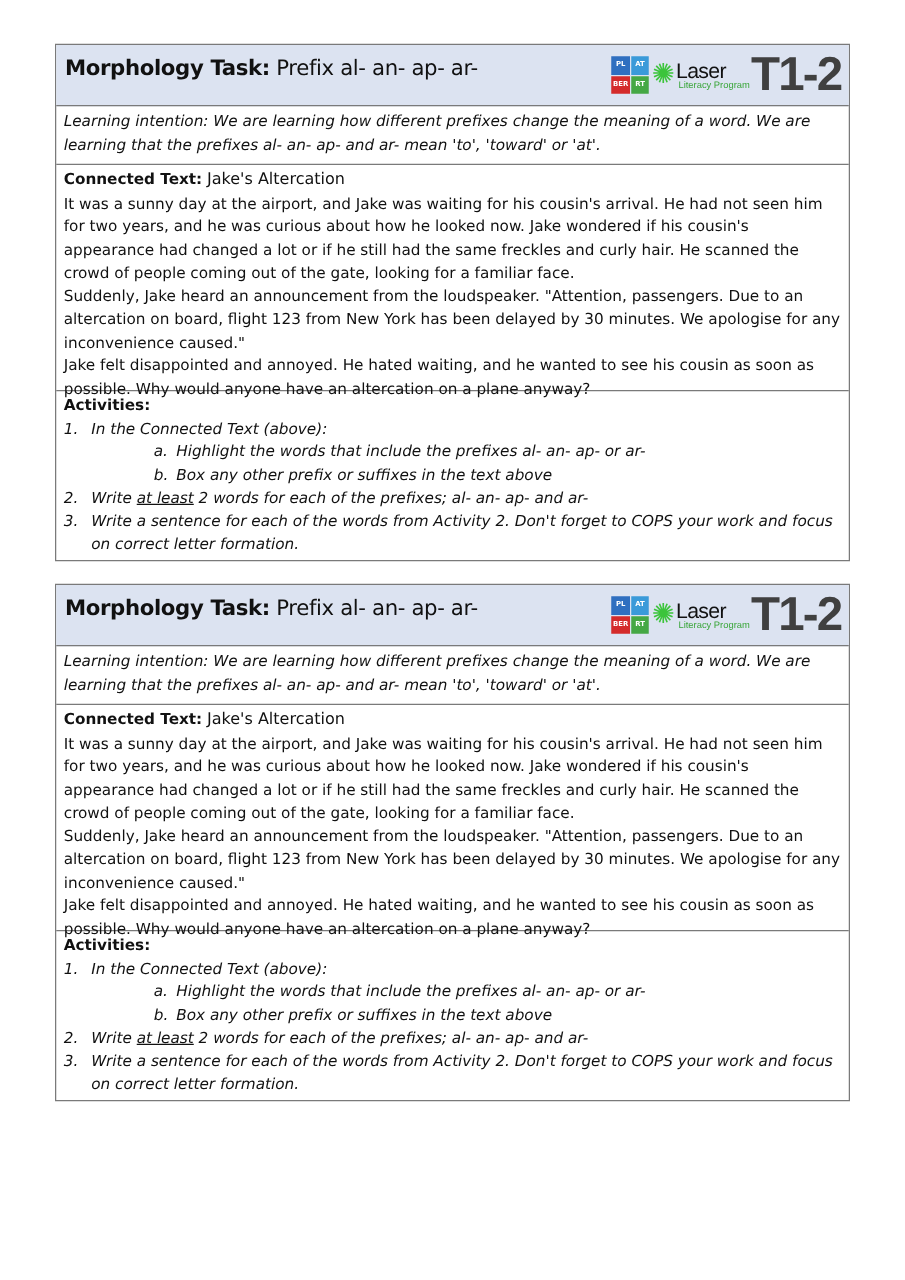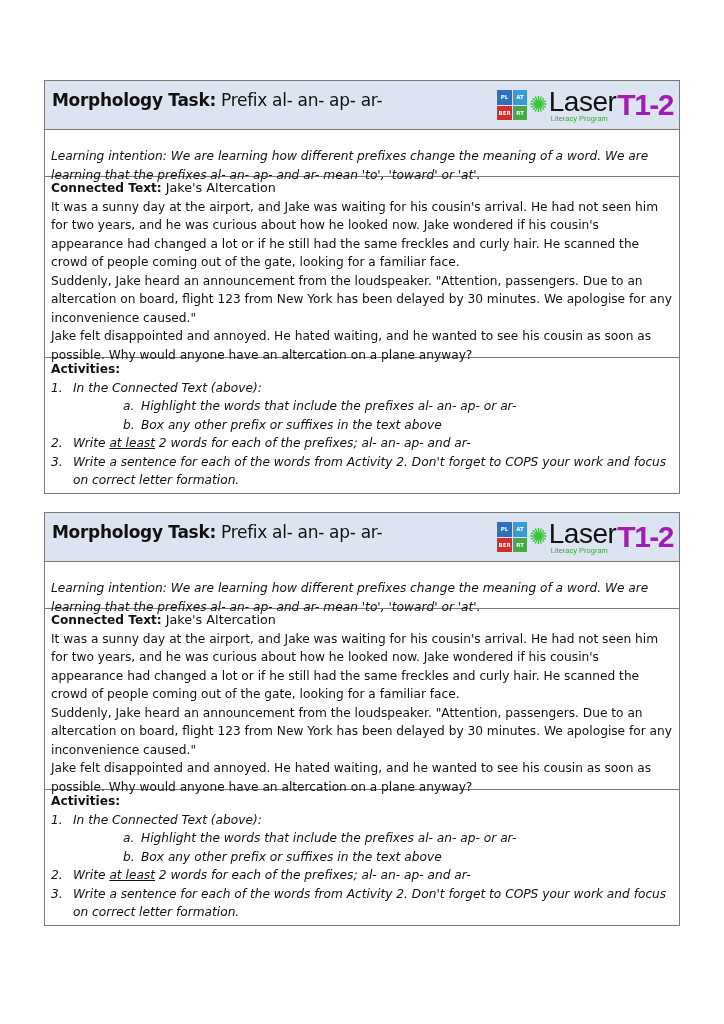--- a/index.html
+++ b/index.html
@@ -1,39 +1,39 @@
 <!DOCTYPE html>
 <html><head>
 <meta charset="utf-8">
 <style>
   html, body { margin: 0; padding: 0; background: #ffffff; }
   body { width: 724px; height: 1024px; position: relative; overflow: hidden;
          font-family: "DejaVu Sans", sans-serif; color: #111; }
   .card { position: absolute; left: 44px; width: 636px; border: 1px solid #7a7a7a;
-          box-sizing: border-box; background: #fff; margin-top: 45px; }
+          box-sizing: border-box; background: #fff; }
   .card.c1 { top: 35px; }
   .card.c2 { top: 467px; }
   .hdr { height: 48px; background: #dce3f1; border-bottom: 1px solid #7a7a7a; position: relative; }
   .hdr-title { position: absolute; left: 7px; top: 9px; font-size: 17px; letter-spacing: -0.3px; white-space: nowrap; }
   .hdr-title b { font-weight: bold; }
   .logo { position: absolute; right: 6px; top: 6px; height: 36px; display: flex; align-items: center; }
   .logo-tiles { width: 30px; height: 30px; display: grid; grid-template-columns: 1fr 1fr; grid-template-rows: 1fr 1fr; gap: 1px; margin-right: 2px; }
   .logo-tiles span { font-size: 5.5px; font-weight: bold; color: #fff; display: flex; align-items: center; justify-content: center; font-family: "DejaVu Sans", sans-serif; }
   .t-pl { background: #2f6fc0; }
   .t-at { background: #3a9ad9; }
   .t-ber { background: #d42b2b; }
   .t-rt { background: #45a845; }
   .logo-star { color: #3cc43c; font-size: 22px; line-height: 1; margin-right: 1px; }
   .logo-text { display: flex; flex-direction: column; line-height: 1; }
-  .logo-laser { font-size: 28px; font-family: "Liberation Sans", sans-serif; color: #111; letter-spacing: -0.5px; }
+  .logo-laser { font-size: 17px; font-family: "Liberation Sans", sans-serif; color: #111; letter-spacing: -0.5px; }
   .logo-sub { font-size: 7.5px; font-family: Liberation Sans, sans-serif; color: #3aa63a; margin-top: -1px; margin-left: 2px; }
-  .logo-level { font-family: "Liberation Sans", sans-serif; font-weight: bold; font-size: 30px; letter-spacing: -1.5px; margin-left: 1px; color: #a21caf; }
+  .logo-level { font-family: "Liberation Sans", sans-serif; font-weight: bold; font-size: 38px; letter-spacing: -1.5px; margin-left: 1px; color: #404040; }
   .sec { border-bottom: 1px solid #7a7a7a; padding: 2px 6px 3px 6px; font-size: 12.2px; line-height: 18.5px; }
   .sec:last-child { border-bottom: none; }
-  .learn { font-style: italic; height: 47px; box-sizing: border-box; padding-top: 17px; }
+  .learn { font-style: italic; height: 47px; box-sizing: border-box; padding-top: 3px; }
   .conn { height: 181px; box-sizing: border-box; }
   .conn p { margin: 0; }
   .ct-label b { font-weight: bold; }
   .ct-title { font-size: 12.8px; text-align: center; }
   .act { box-sizing: border-box; }
   .act-label { font-weight: bold; }
   .act ol { margin: 0; padding: 0; list-style: none; font-style: italic; }
   .act li { position: relative; padding-left: 22px; }
   .act li .num { position: absolute; left: 0; top: 0; }
   .act .sub { padding-left: 90px; }

